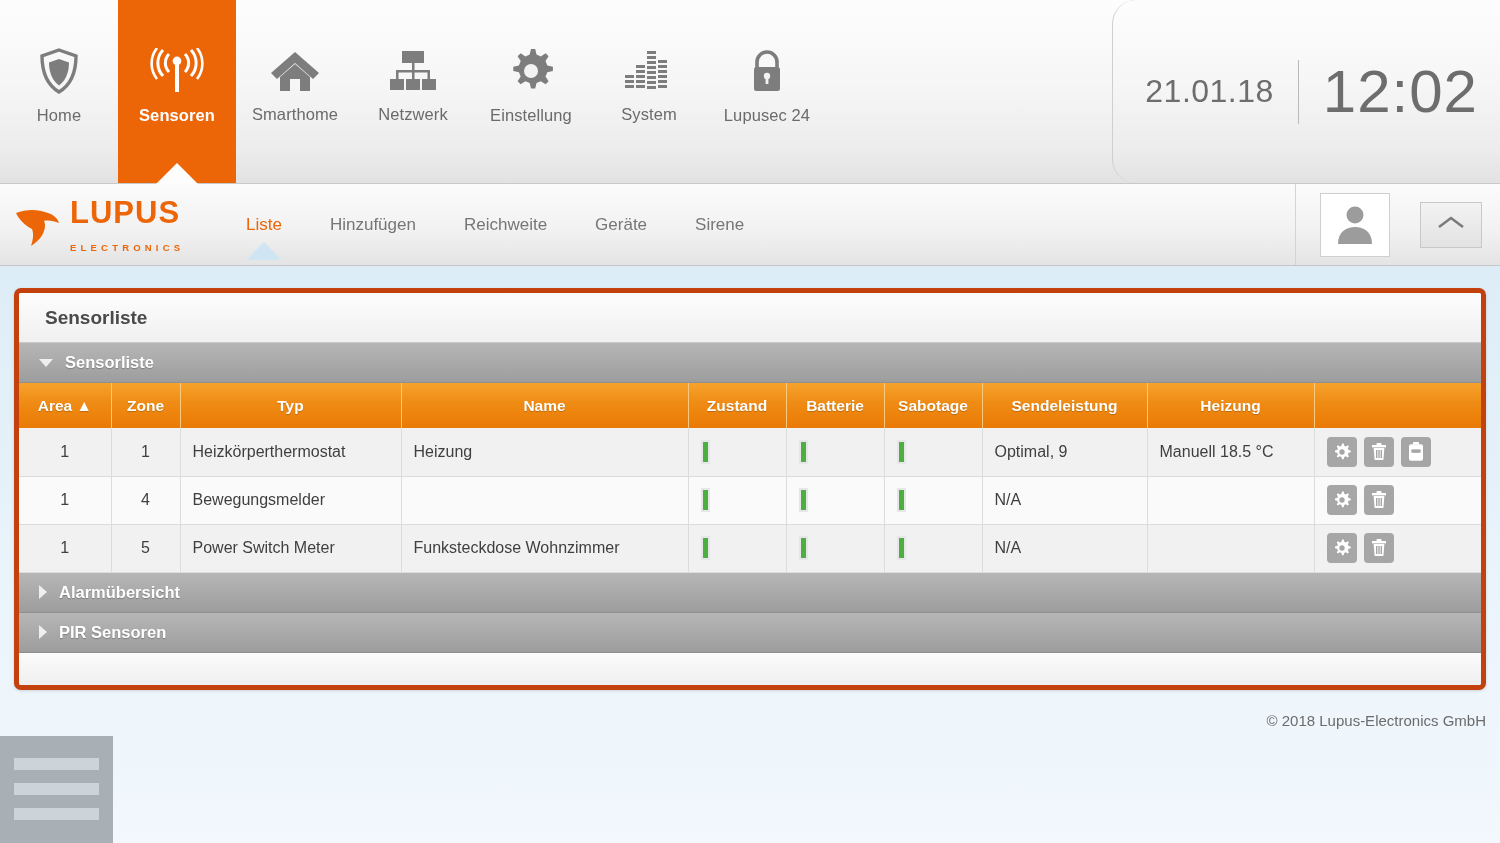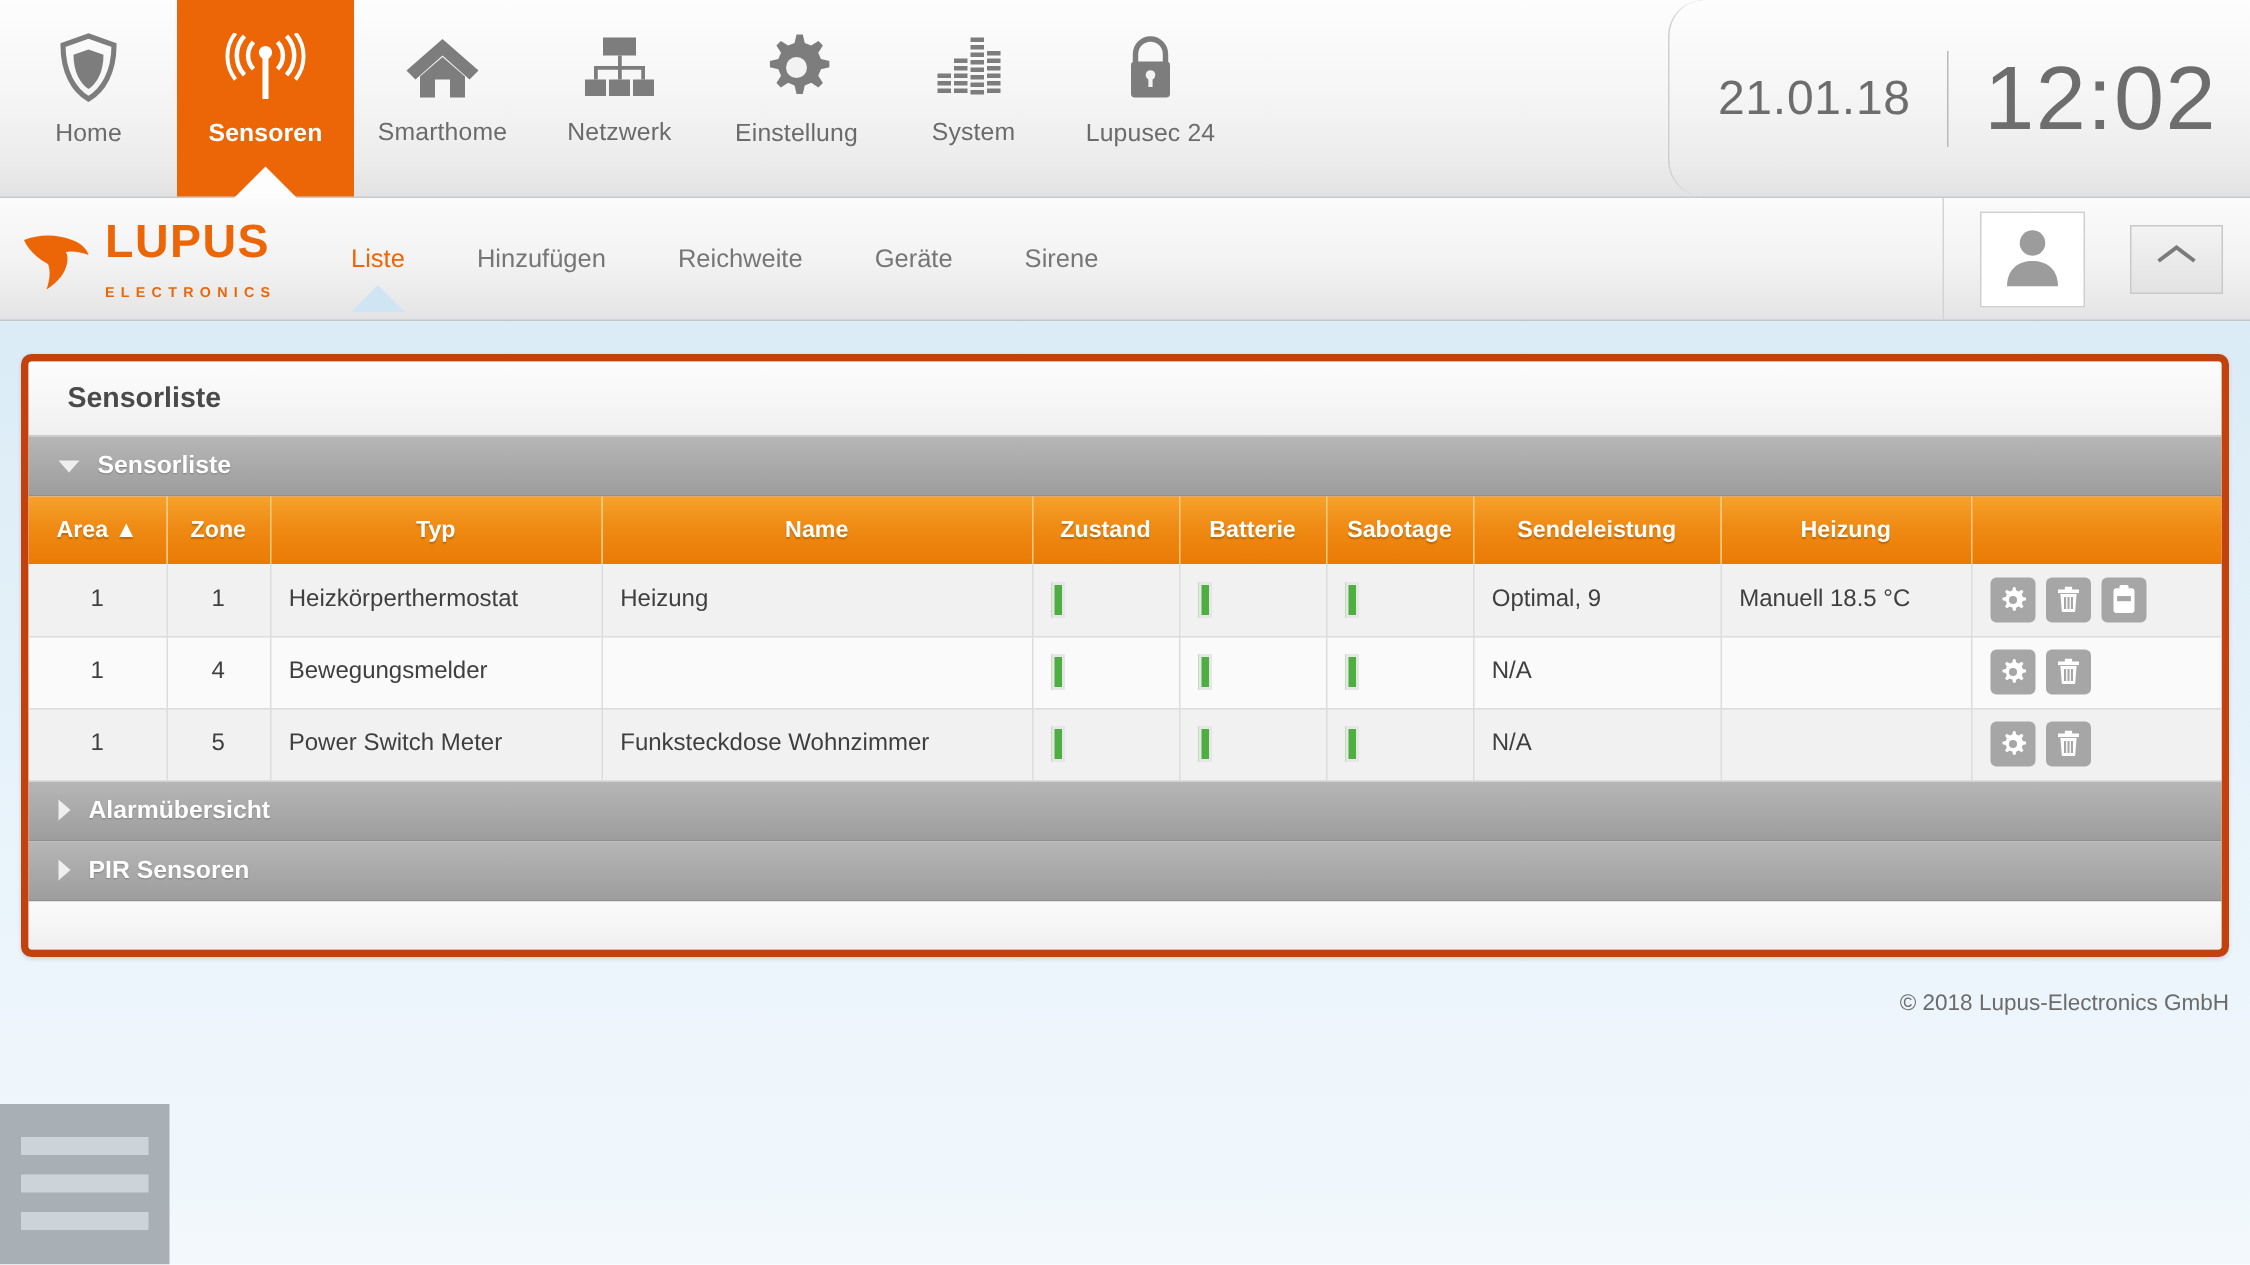--- a/index.html
+++ b/index.html
@@ -8,21 +8,21 @@
     font-family: "Liberation Sans", sans-serif;
     overflow: hidden;
   }
   body {
     background: linear-gradient(180deg, #d3e6f3 0%, #dfeef7 38%, #eaf4fb 70%, #f2f8fc 100%);
     position: relative;
   }
 
   
   .topbar {
-    height: 132px;
+    height: 184px;
     background: linear-gradient(180deg,#fdfdfd 0%, #f6f6f6 45%, #ececec 82%, #e2e2e2 100%);
     border-bottom: 1px solid #c9c9c9;
     display: flex;
     align-items: stretch;
     position: relative;
   }
   .nav-items { display: flex; align-items: stretch; }
   .nav-item {
     width: 118px;
     display: flex; flex-direction: column;
@@ -59,20 +59,21 @@
   .clock-sep { width:1px; height: 64px; background:#b9b9b9; margin: 0 24px; }
   .clock-time { font-size: 60px; color: #6d6d6d; font-weight: 300; letter-spacing: 1px; }
 
   
   .subbar {
     height: 82px;
     background: linear-gradient(180deg,#fbfbfb 0%, #f2f2f2 55%, #e4e4e4 100%);
     border-bottom: 1px solid #c6c6c6;
     display: flex; align-items: center;
     position: relative;
+    gap: 12px;
   }
   .logo { display: flex; align-items: center; padding-left: 14px; width: 210px;}
   .logo-mark { margin-right: 8px; }
   .logo-text { line-height: 1; }
   .logo-word { font-size: 31px; font-weight: bold; color:#ec6608; letter-spacing: 1px; }
   .logo-sub { font-size: 9.5px; font-weight: bold; color:#ec6608; letter-spacing: 4.2px; margin-top: 15px;}
   .subnav { display: flex; align-items: center; gap: 0; }
   .subnav-item {
     font-size: 17px; color: #767676; cursor: pointer;
     padding: 0 24px; position: relative;

